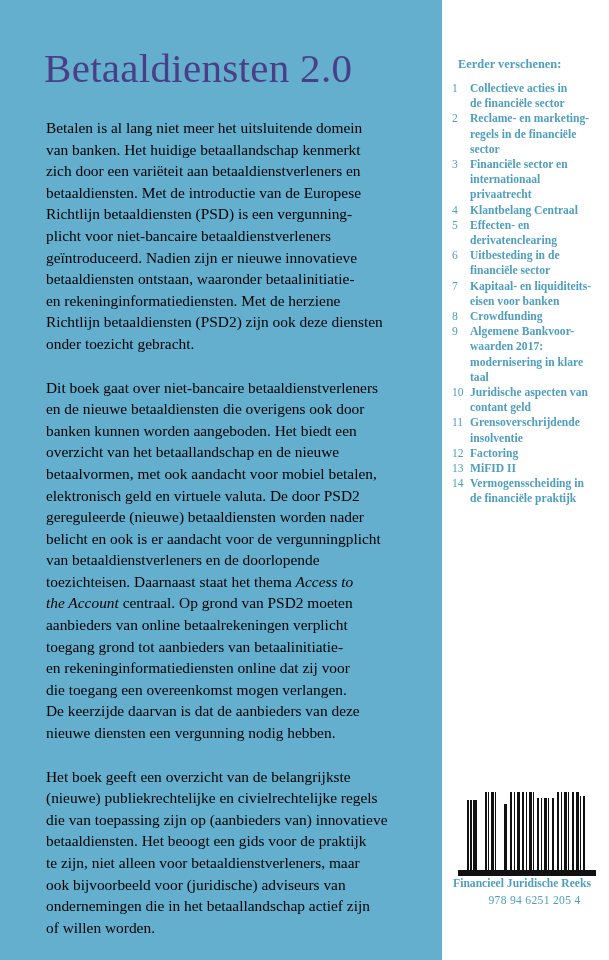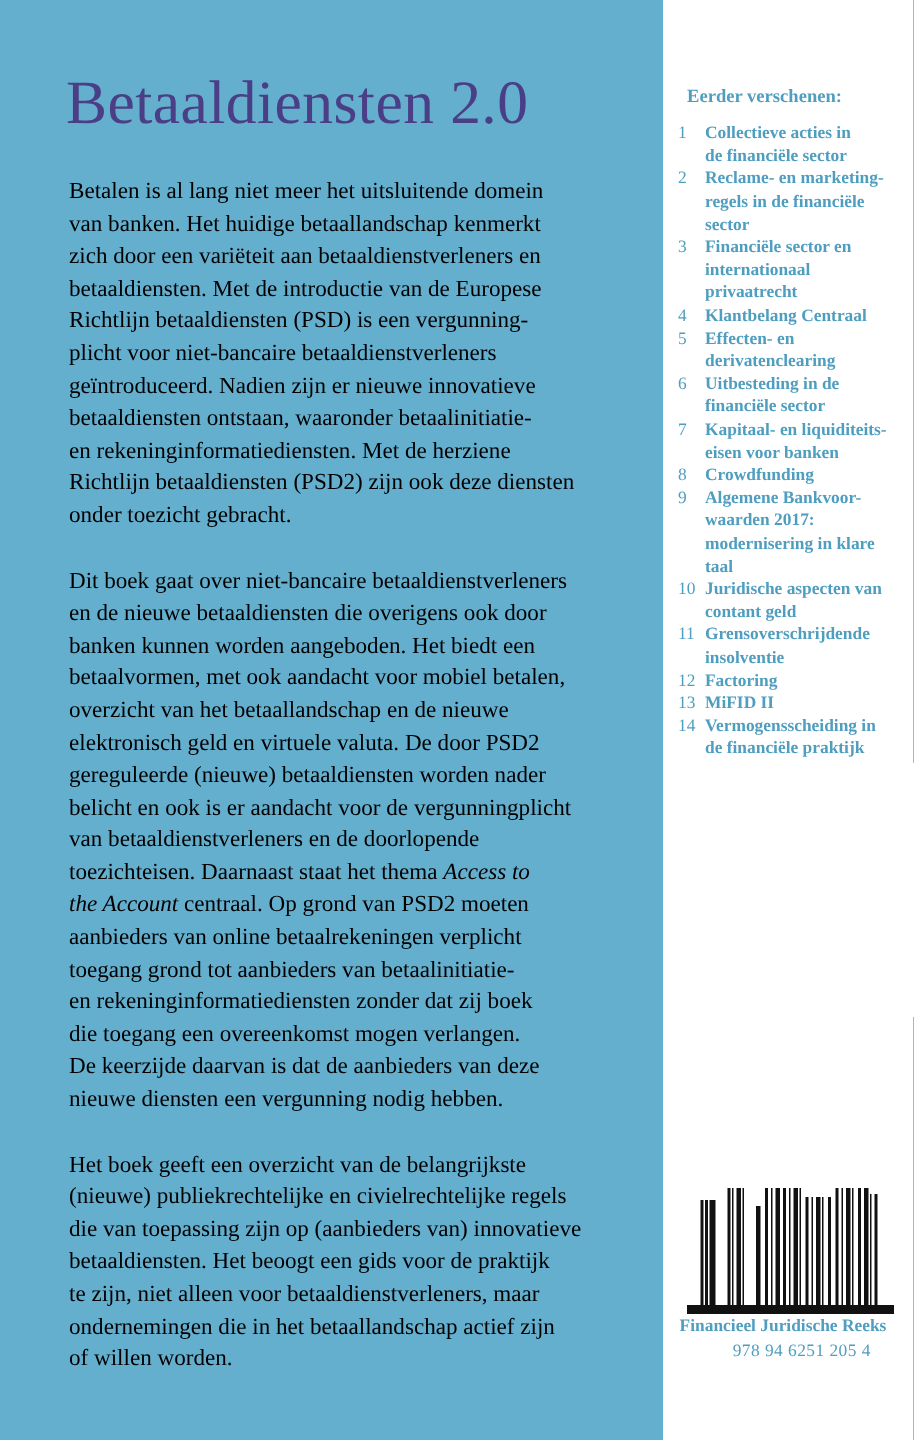--- a/index.html
+++ b/index.html
@@ -80,41 +80,42 @@
         <span class="line">geïntroduceerd. Nadien zijn er nieuwe innovatieve</span>
         <span class="line">betaaldiensten ontstaan, waaronder betaalinitiatie-</span>
         <span class="line">en rekeninginformatiediensten. Met de herziene</span>
         <span class="line">Richtlijn betaaldiensten (PSD2) zijn ook deze diensten</span>
         <span class="line">onder toezicht gebracht.</span>
       </p>
     <p id="para1">
         <span class="line">Dit boek gaat over niet-bancaire betaaldienstverleners</span>
         <span class="line">en de nieuwe betaaldiensten die overigens ook door</span>
         <span class="line">banken kunnen worden aangeboden. Het biedt een</span>
+        <span class="line">overzicht van het betaallandschap en de nieuwe</span>
         <span class="line">betaalvormen, met ook aandacht voor mobiel betalen,</span>
-        <span class="line">overzicht van het betaallandschap en de nieuwe</span>
         <span class="line">elektronisch geld en virtuele valuta. De door PSD2</span>
         <span class="line">gereguleerde (nieuwe) betaaldiensten worden nader</span>
         <span class="line">belicht en ook is er aandacht voor de vergunningplicht</span>
         <span class="line">van betaaldienstverleners en de doorlopende</span>
         <span class="line">toezichteisen. Daarnaast staat het thema <em>Access to</em></span>
         <span class="line"><em>the Account</em> centraal. Op grond van PSD2 moeten</span>
         <span class="line">aanbieders van online betaalrekeningen verplicht</span>
         <span class="line">toegang grond tot aanbieders van betaalinitiatie-</span>
-        <span class="line">en rekeninginformatiediensten zonder dat zij boek</span>
+        <span class="line">en rekeninginformatiediensten online dat zij voor</span>
         <span class="line">die toegang een overeenkomst mogen verlangen.</span>
         <span class="line">De keerzijde daarvan is dat de aanbieders van deze</span>
         <span class="line">nieuwe diensten een vergunning nodig hebben.</span>
       </p>
     <p id="para2">
         <span class="line">Het boek geeft een overzicht van de belangrijkste</span>
         <span class="line">(nieuwe) publiekrechtelijke en civielrechtelijke regels</span>
         <span class="line">die van toepassing zijn op (aanbieders van) innovatieve</span>
         <span class="line">betaaldiensten. Het beoogt een gids voor de praktijk</span>
         <span class="line">te zijn, niet alleen voor betaaldienstverleners, maar</span>
+        <span class="line">ook bijvoorbeeld voor (juridische) adviseurs van</span>
         <span class="line">ondernemingen die in het betaallandschap actief zijn</span>
         <span class="line">of willen worden.</span>
       </p>
   </div>
 </div>
 
 <div class="right">
   <div class="series-heading">Eerder verschenen:</div>
   <ul class="series-list" id="series-list">
       <li>

